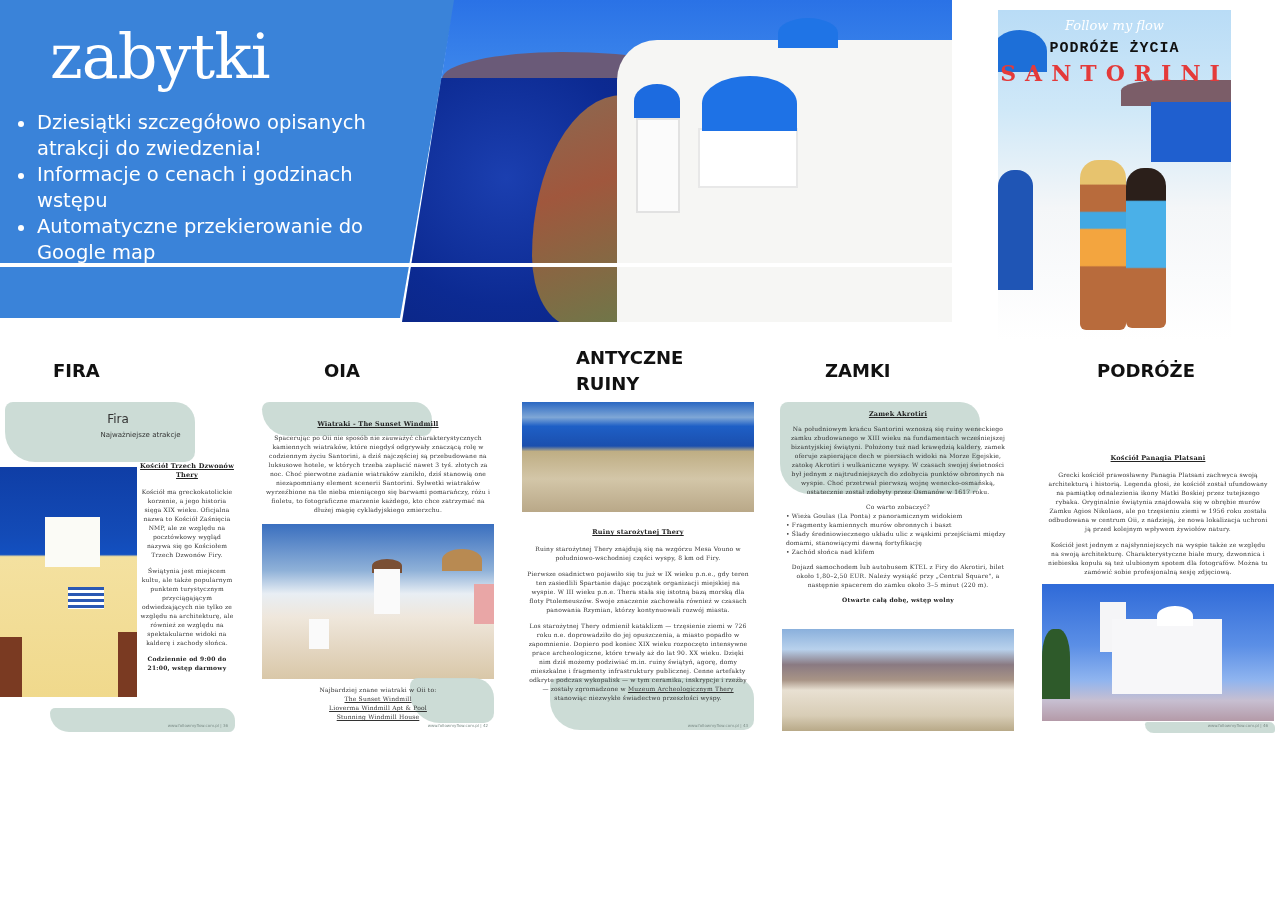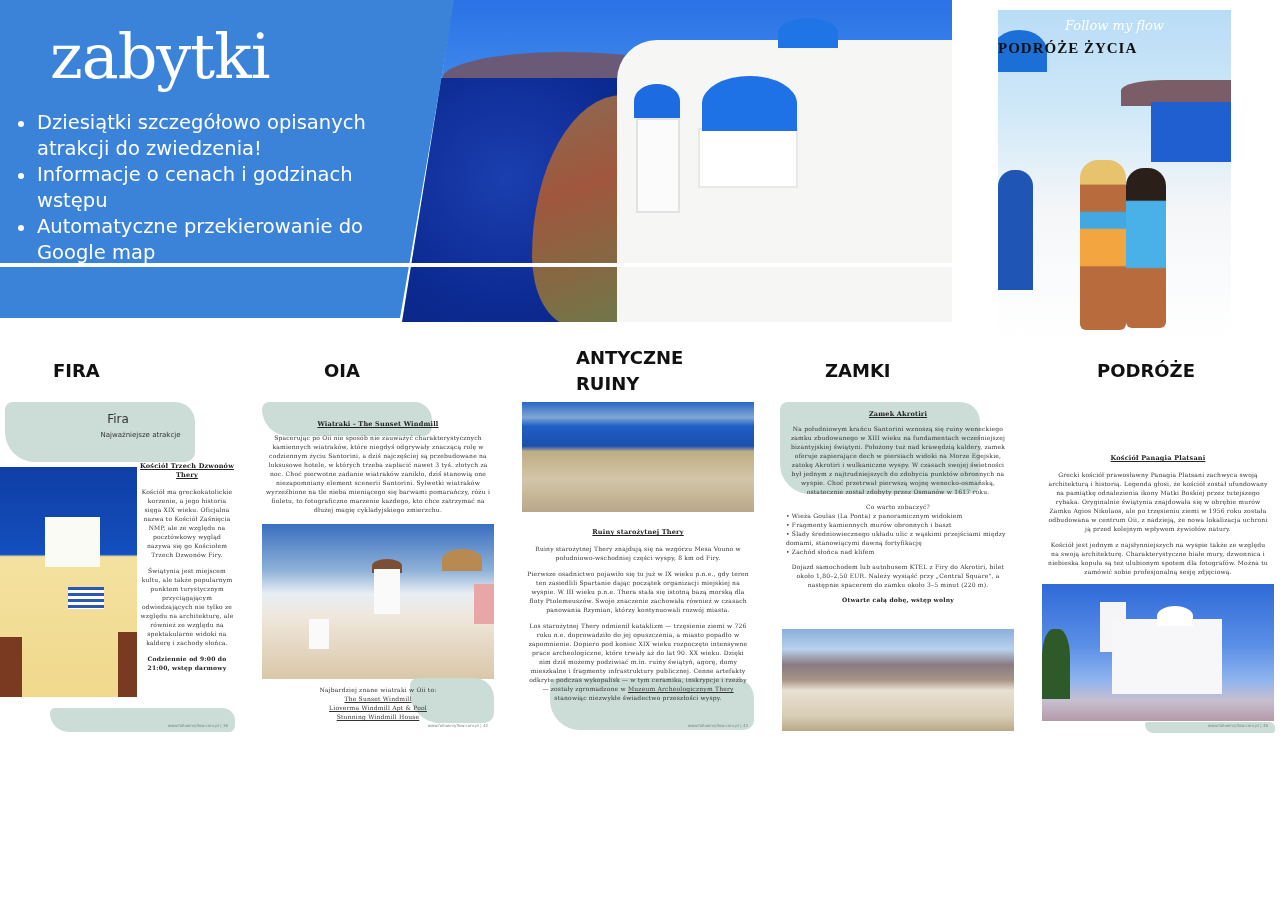--- a/index.html
+++ b/index.html
@@ -55,22 +55,22 @@
     box-shadow: inset 0 0 0 2px #e2e2e2; }
   .hp-chapel { position: absolute; left: 296px; top: 128px; width: 100px; height: 60px; background: #ffffff;
     box-shadow: inset 0 0 0 2px #e8e8e8; }
 
   .poster {
     position: absolute; left: 998px; top: 10px; width: 233px; height: 330px; overflow: hidden;
     background: linear-gradient(180deg, #b9dcf6 0%, #cfe8f8 30%, #f4f6f8 60%, #ffffff 100%);
   }
   .poster-tagline { position: absolute; left: 0; right: 0; top: 8px; text-align: center;
     font-family: "DejaVu Serif", serif; font-style: italic; font-size: 13px; color: #ffffff; }
-  .poster-title { position: absolute; left: 0; right: 0; top: 30px; text-align: left;
-    font-family: Liberation Serif, serif; font-size: 15px; font-weight: bold; color: #111; letter-spacing: 1px; }
+  .poster-title { position: absolute; left: 0; right: 0; top: 30px; text-align: center;
+    font-family: Liberation Mono, monospace; font-size: 15px; font-weight: bold; color: #111; letter-spacing: 1px; }
   .poster-city { position: absolute; left: 0; right: 0; top: 50px; text-align: center;
     font-family: "DejaVu Serif", serif; font-size: 22px; font-weight: bold; color: #e43a3a; letter-spacing: 9px; }
   .poster-dome { position: absolute; left: -6px; top: 20px; width: 55px; height: 42px; background: #1d6fd8;
     border-radius: 50% 50% 0 0; }
   .poster-sea { position: absolute; right: 0; top: 92px; width: 80px; height: 60px; background: #1f5fcf; }
   .poster-cliff { position: absolute; right: 0; top: 70px; width: 110px; height: 26px; background: #7b5d68;
     border-radius: 40% 0 0 0; }
   .poster-door { position: absolute; left: 0; top: 160px; width: 35px; height: 120px; background: #1f55b5;
     border-radius: 16px 16px 0 0; }
   .poster-woman-1 { position: absolute; left: 82px; top: 150px; width: 46px; height: 170px;
@@ -166,20 +166,21 @@
 
 <div class="poster">
   <div class="poster-dome"></div>
   <div class="poster-cliff"></div>
   <div class="poster-sea"></div>
   <div class="poster-door"></div>
   <div class="poster-woman-1"></div>
   <div class="poster-woman-2"></div>
   <div class="poster-tagline">Follow my flow</div>
   <div class="poster-title">PODRÓŻE ŻYCIA</div>
+  <div class="poster-city">SANTORINI</div>
 </div>
 
 <div class="cat-heading" style="left:53px; top:358px;">FIRA</div>
 <div class="cat-heading" style="left:324px; top:358px;">OIA</div>
 <div class="cat-heading" style="left:576px; top:345px; width:110px;">ANTYCZNE RUINY</div>
 <div class="cat-heading" style="left:825px; top:358px;">ZAMKI</div>
 <div class="cat-heading" style="left:1097px; top:358px;">PODRÓŻE</div>
 
 <div class="page" style="left:0;">
   <div class="brush" style="left:5px; top:2px; width:190px; height:60px;"></div>

